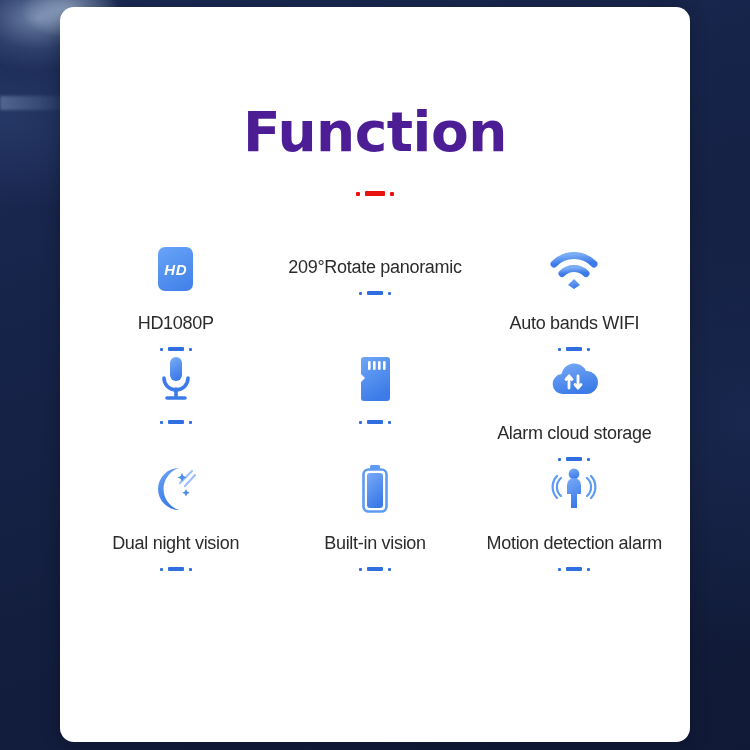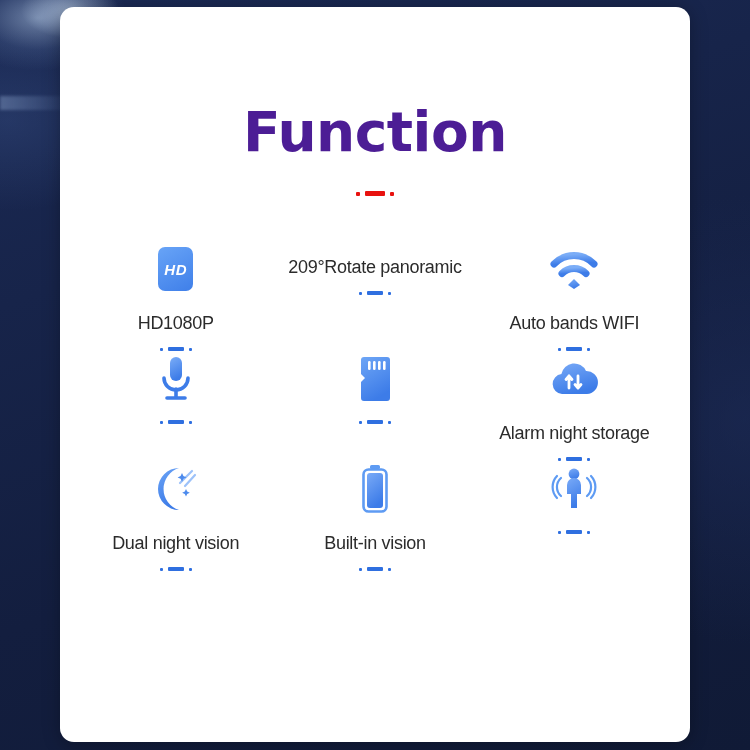--- a/index.html
+++ b/index.html
@@ -237,21 +237,21 @@
             <linearGradient id="gCloud" x1="0" y1="0" x2="0.4" y2="1">
               <stop offset="0%" stop-color="#79aaf7"></stop>
                 <stop offset="100%" stop-color="#3d7ce8"></stop>
             </linearGradient>
           </defs>
           <path d="M16 38 a10 10 0 0 1 -0.6 -19.9 A13 13 0 0 1 40 15 a9.5 9.5 0 0 1 1 22.9 Z" fill="url(#gCloud)"></path>
           <path d="M23 32 V20 M23 20 L20 23.5 M23 20 L26 23.5" stroke="#ffffff" stroke-width="2.8" stroke-linecap="round" stroke-linejoin="round" fill="none"></path>
           <path d="M32 20 V32 M32 32 L29 28.5 M32 32 L35 28.5" stroke="#ffffff" stroke-width="2.8" stroke-linecap="round" stroke-linejoin="round" fill="none"></path>
         </svg>
       </div>
-      <div class="label">Alarm night storage</div>
+      <div class="label">Alarm cloud storage</div>
       <div class="divider blue">
         <span class="dot"></span>
         <span class="bar"></span>
         <span class="dot"></span>
       </div>
     </div>
 
     <div class="feature">
       <div class="icon-wrap">
         <svg width="54" height="50" viewBox="0 0 54 50">
@@ -308,20 +308,21 @@
             </linearGradient>
           </defs>
           <circle cx="28" cy="10" r="5.4" fill="url(#gMot)"></circle>
           <path d="M21 21 a7 7 0 0 1 14 0 V30 h-4 v14 h-6 V30 h-4 Z" fill="url(#gMot)"></path>
           <path d="M15 14 A12 12 0 0 0 15 32" fill="none" stroke="#5e9bf3" stroke-width="2.2" stroke-linecap="round"></path>
           <path d="M11 12 A16 16 0 0 0 11 34" fill="none" stroke="#5e9bf3" stroke-width="2.2" stroke-linecap="round"></path>
           <path d="M41 14 A12 12 0 0 1 41 32" fill="none" stroke="#5e9bf3" stroke-width="2.2" stroke-linecap="round"></path>
           <path d="M45 12 A16 16 0 0 1 45 34" fill="none" stroke="#5e9bf3" stroke-width="2.2" stroke-linecap="round"></path>
         </svg>
       </div>
+      <div class="label">Motion detection alarm</div>
       <div class="divider blue">
         <span class="dot"></span>
         <span class="bar"></span>
         <span class="dot"></span>
       </div>
     </div>
 
   </div>
 </div>
 

